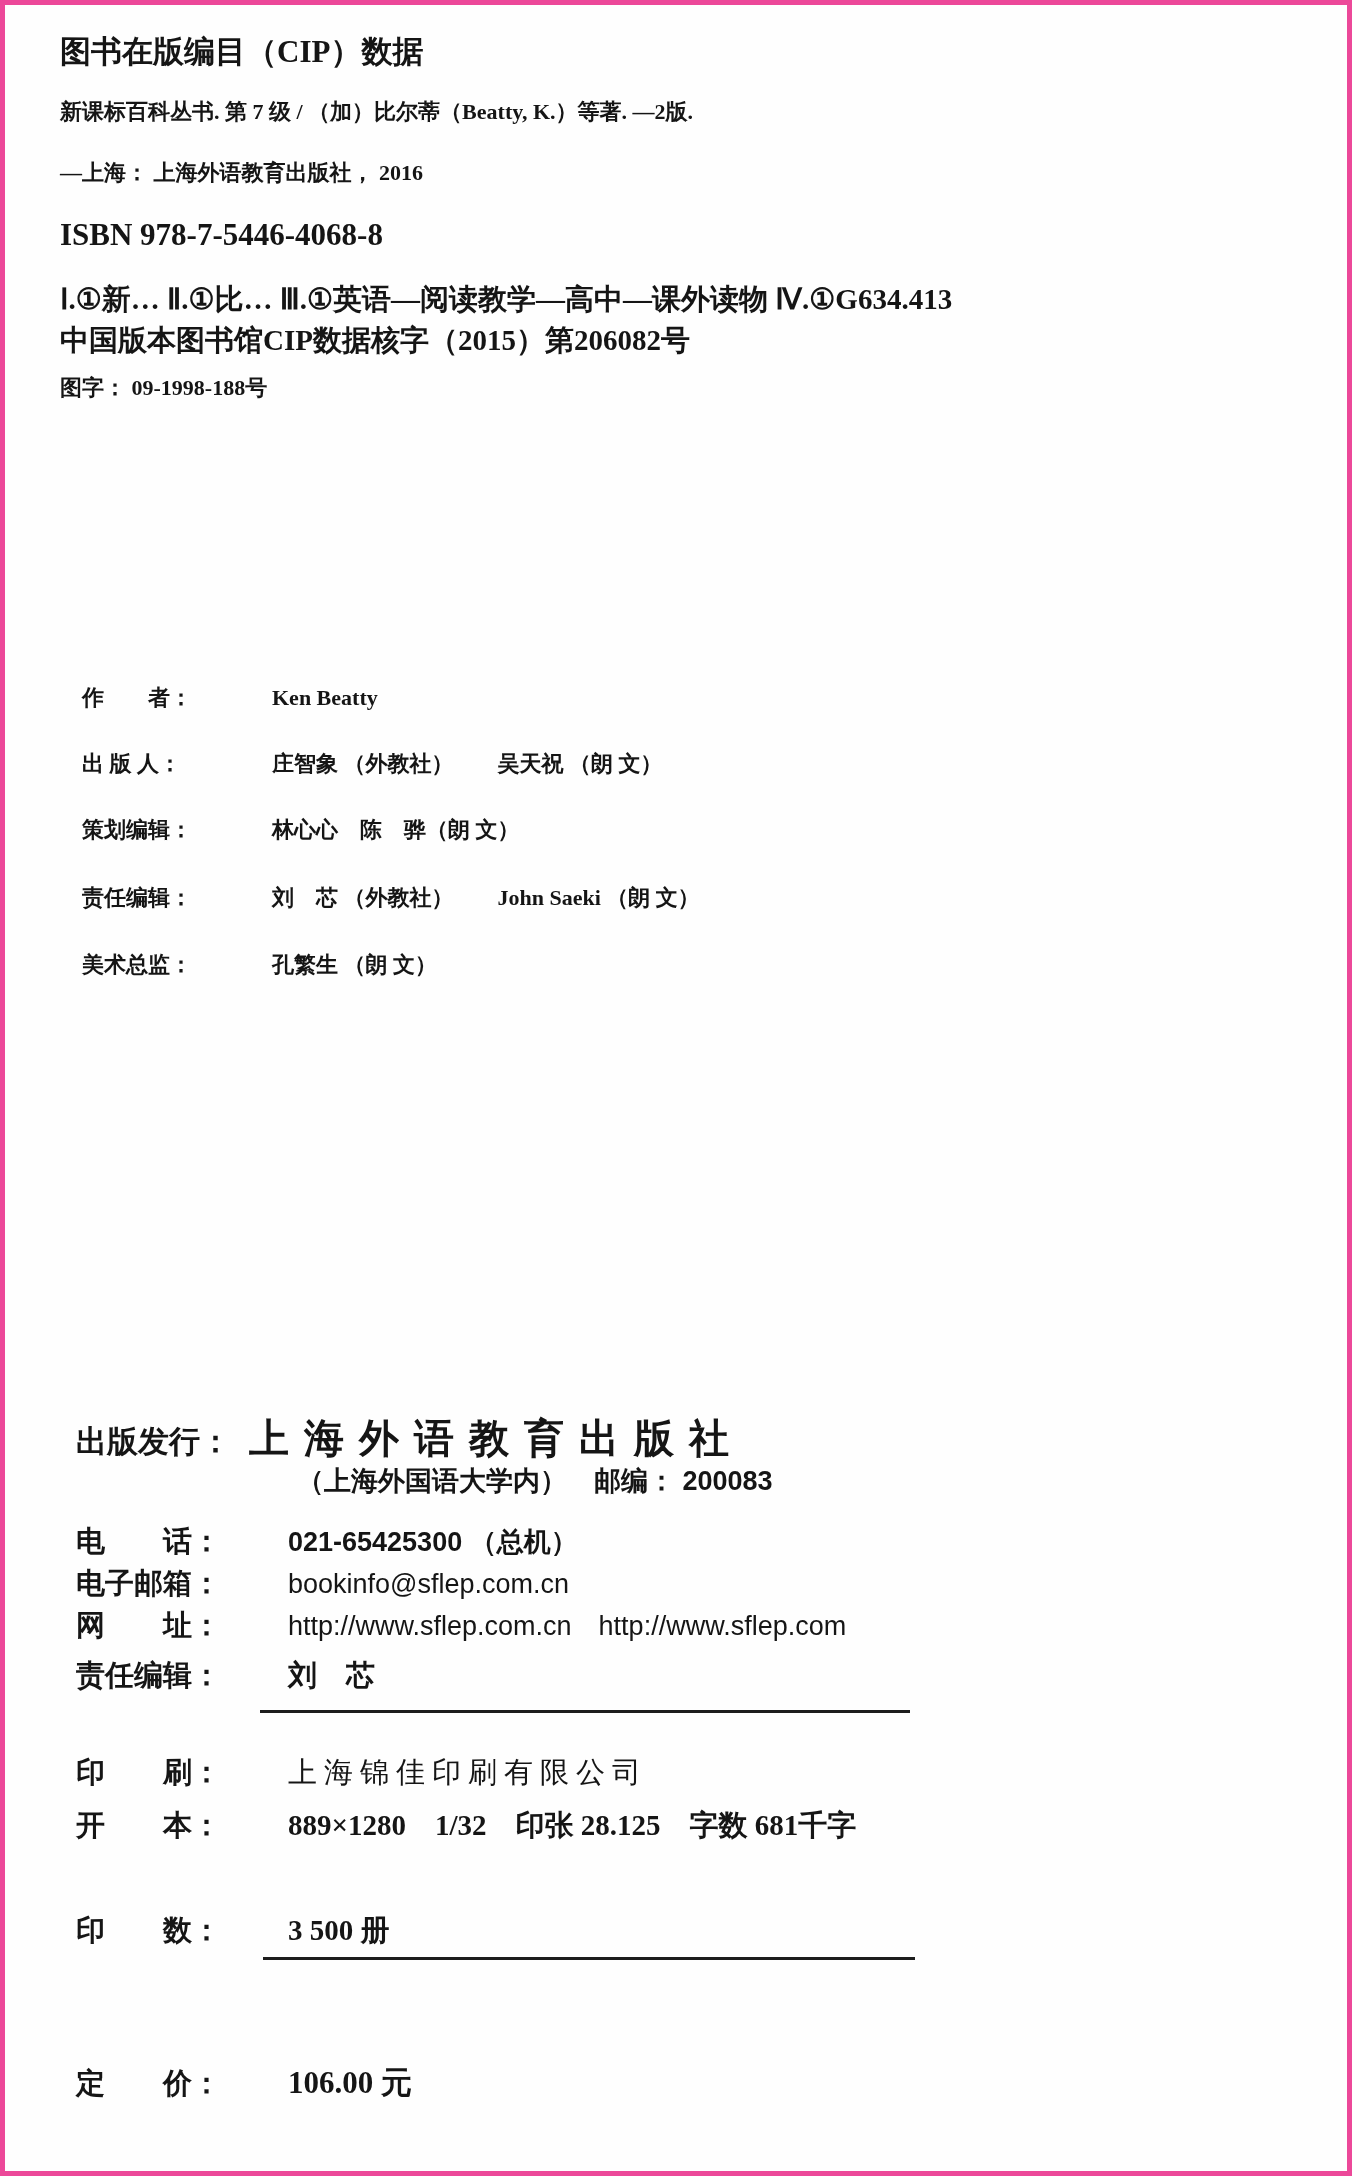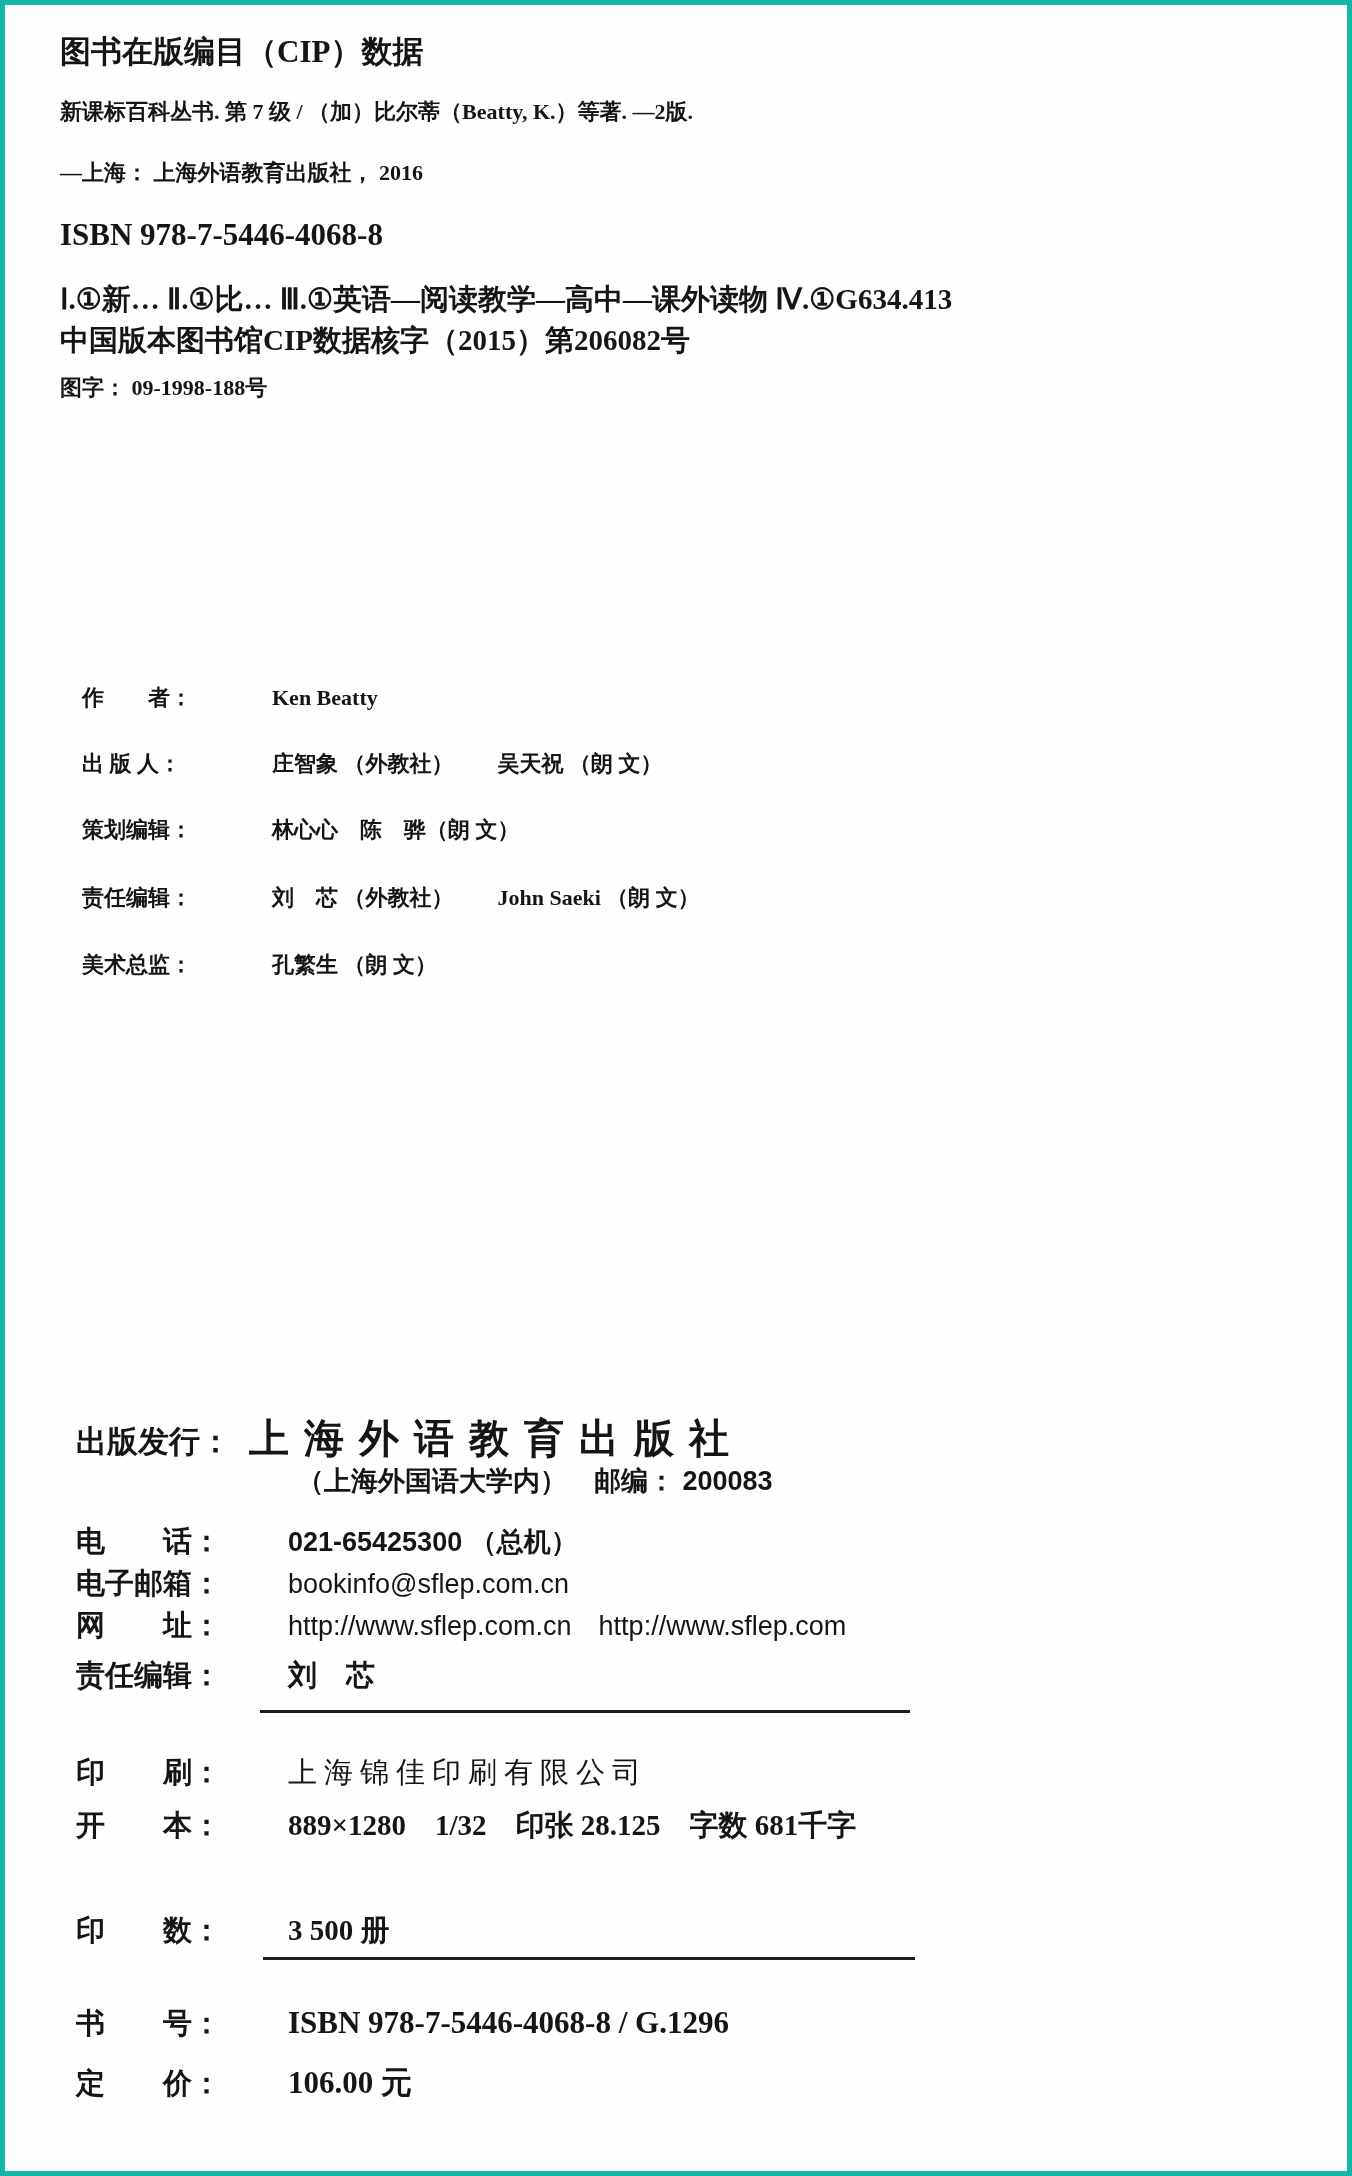--- a/index.html
+++ b/index.html
@@ -1,21 +1,21 @@
 <!DOCTYPE html>
 <html><head>
 <meta charset="utf-8">
 <style>
   html, body { margin: 0; padding: 0; background: #ffffff; }
   .page {
     position: relative;
     width: 1352px;
     height: 2176px;
     box-sizing: border-box;
-    border: 5px solid #14b8a6;
+    border: 5px solid #ec4899;
     background: #fefefe;
     font-family: "Liberation Serif", serif;
     color: #151515;
     overflow: hidden;
   }
   .ln { position: absolute; left: 55px; white-space: pre; }
   .serif { font-family: "Liberation Serif", serif; }
   .sans  { font-family: "Liberation Sans", sans-serif; }
   .b { font-weight: 700; }
   .sb { font-weight: 600; }
@@ -105,21 +105,18 @@
   </div>
   <div class="ln" style="top: 1783px;">
     <span class="lbl-info sans b fs29">开　　本：</span><span class="serif b fs29">889×1280　1/32　印张 28.125　字数 681千字</span>
   </div>
   <div class="ln" style="top: 1888px;">
     <span class="lbl-info sans b fs29">印　　数：</span><span class="serif b fs29">3 500 册</span>
   </div>
 
   <div class="divider" style="top: 1952px; left: 258px; width: 652px;"></div>
 
-  <div class="ln" style="top: 1981px;">
-    <span class="lbl-info sans b fs29">书　　号：</span><span class="serif b fs31">ISBN 978-7-5446-4068-8 / G.1296</span>
-  </div>
   <div class="ln" style="top: 2039px;">
     <span class="lbl-info sans b fs29">定　　价：</span><span class="serif b fs31">106.00 元</span>
   </div>
 
 
 </div>
 
 </body></html>

